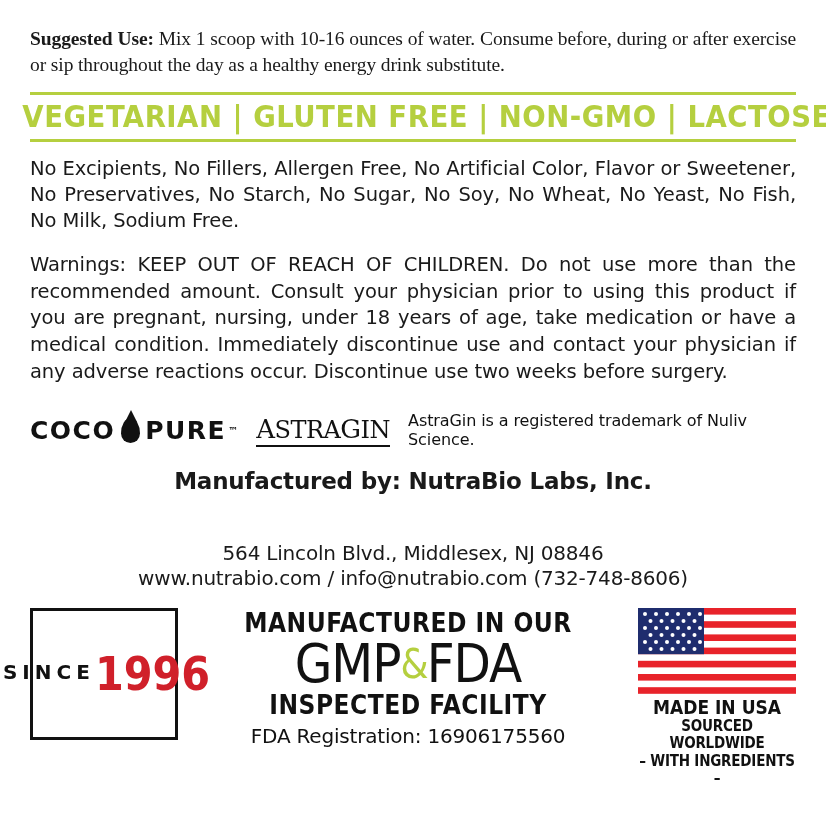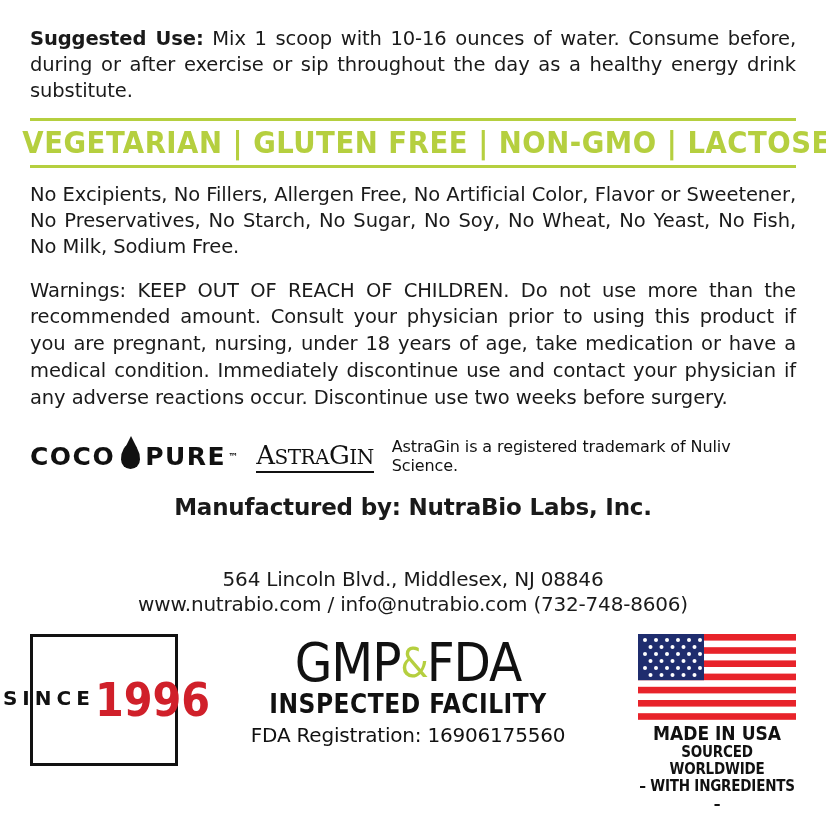--- a/index.html
+++ b/index.html
@@ -22,20 +22,21 @@
     padding: 26px 30px 0 30px;
   }
 
   
   .suggested-use {
     font-size: 19.5px;
     line-height: 1.33;
     letter-spacing: -0.1px;
     text-align: justify;
     margin: 0 0 14px 0;
+    font-family: Liberation Serif, serif;
   }
   .suggested-use .lbl {
     font-weight: bold;
   }
 
   
   .claims-wrap {
     border-top: 3px solid #b5cf3f;
     border-bottom: 3px solid #b5cf3f;
     padding: 4px 0 5px 0;
@@ -114,21 +115,21 @@
     margin-left: 2px;
   }
   .astragin {
     font-family: "DejaVu Serif", serif;
     font-size: 26px;
     letter-spacing: -0.5px;
     color: #111;
     position: relative;
     padding-bottom: 2px;
   }
-  .astragin .sm { font-size: 20px; }
+  .astragin .sm { font-size: 24px; }
   .astragin::after {
     content: "";
     position: absolute;
     left: 0;
     right: 0;
     bottom: -1px;
     height: 2px;
     background: #111;
   }
   .astragin-note {
@@ -311,20 +312,21 @@
 
   <div class="badges">
 
     <div class="since-box">
       <div class="since">SINCE</div>
       <div class="rule"></div>
       <div class="year">1996</div>
     </div>
 
     <div class="gmp-block">
+      <div class="top">MANUFACTURED IN OUR</div>
       <div class="big"><span>GMP</span><span class="amp">&amp;</span><span>FDA</span></div>
       <div class="bottom">INSPECTED FACILITY</div>
       <div class="reg">FDA Registration: 16906175560</div>
     </div>
 
     <div class="flag-block">
       <svg class="flag" viewBox="0 0 158 86" preserveAspectRatio="none">
         <rect x="0" y="0" width="158" height="86" fill="#ffffff"></rect>
         <g fill="#e8232a">
           <rect x="0" y="0" width="158" height="6.6"></rect>

